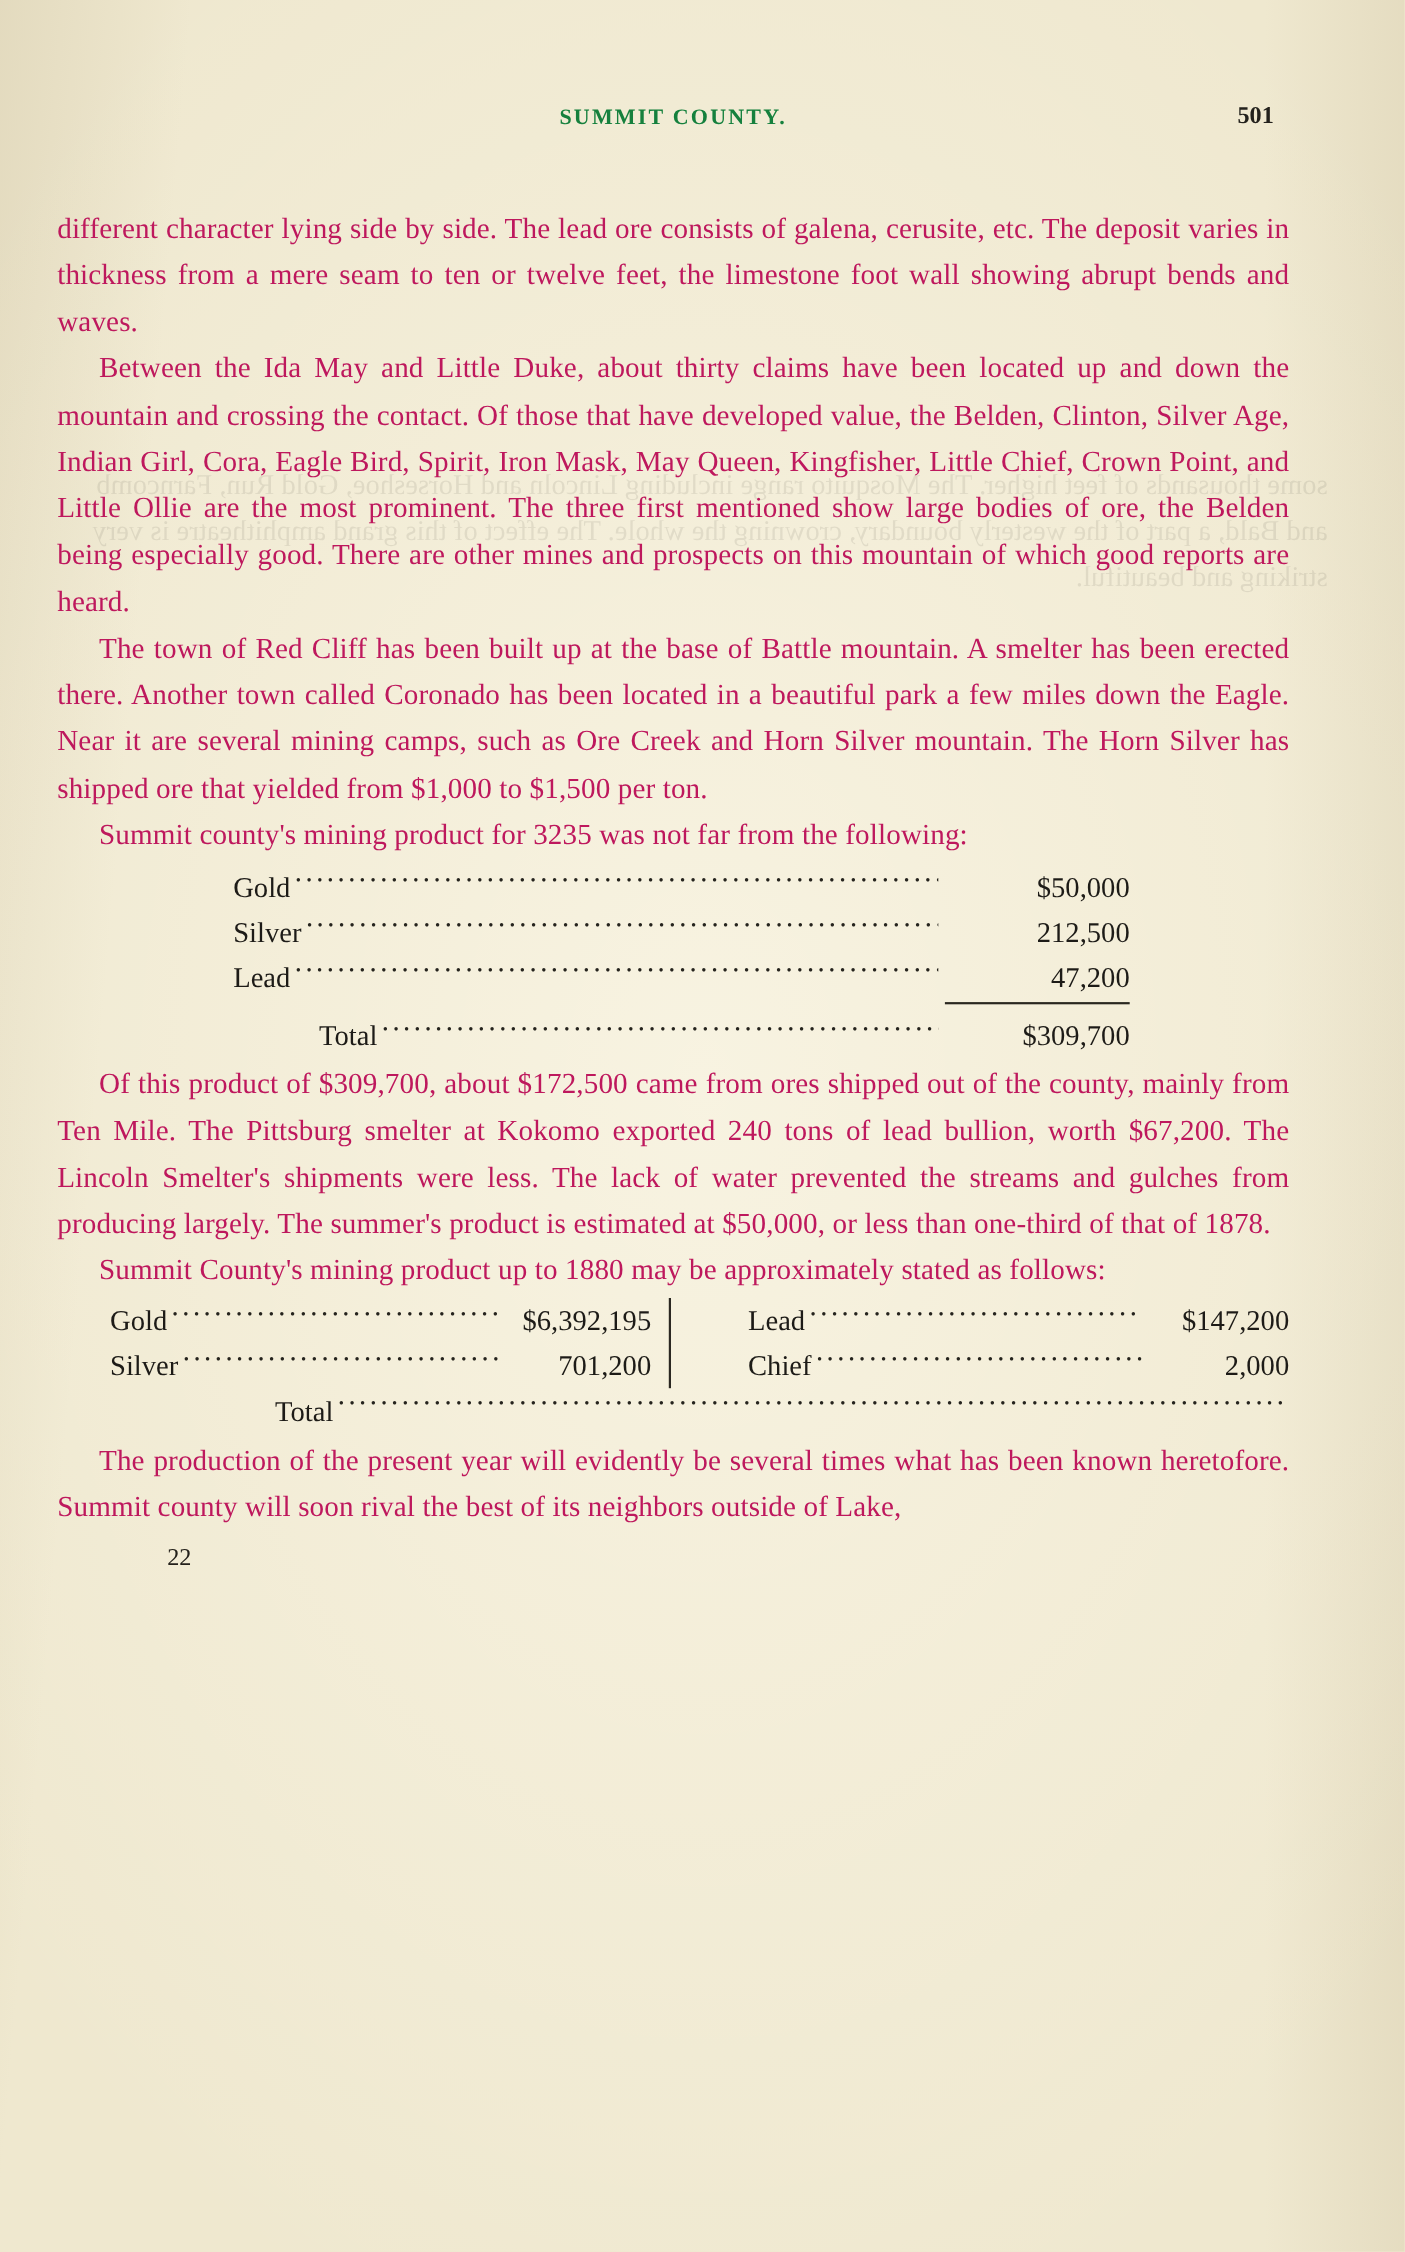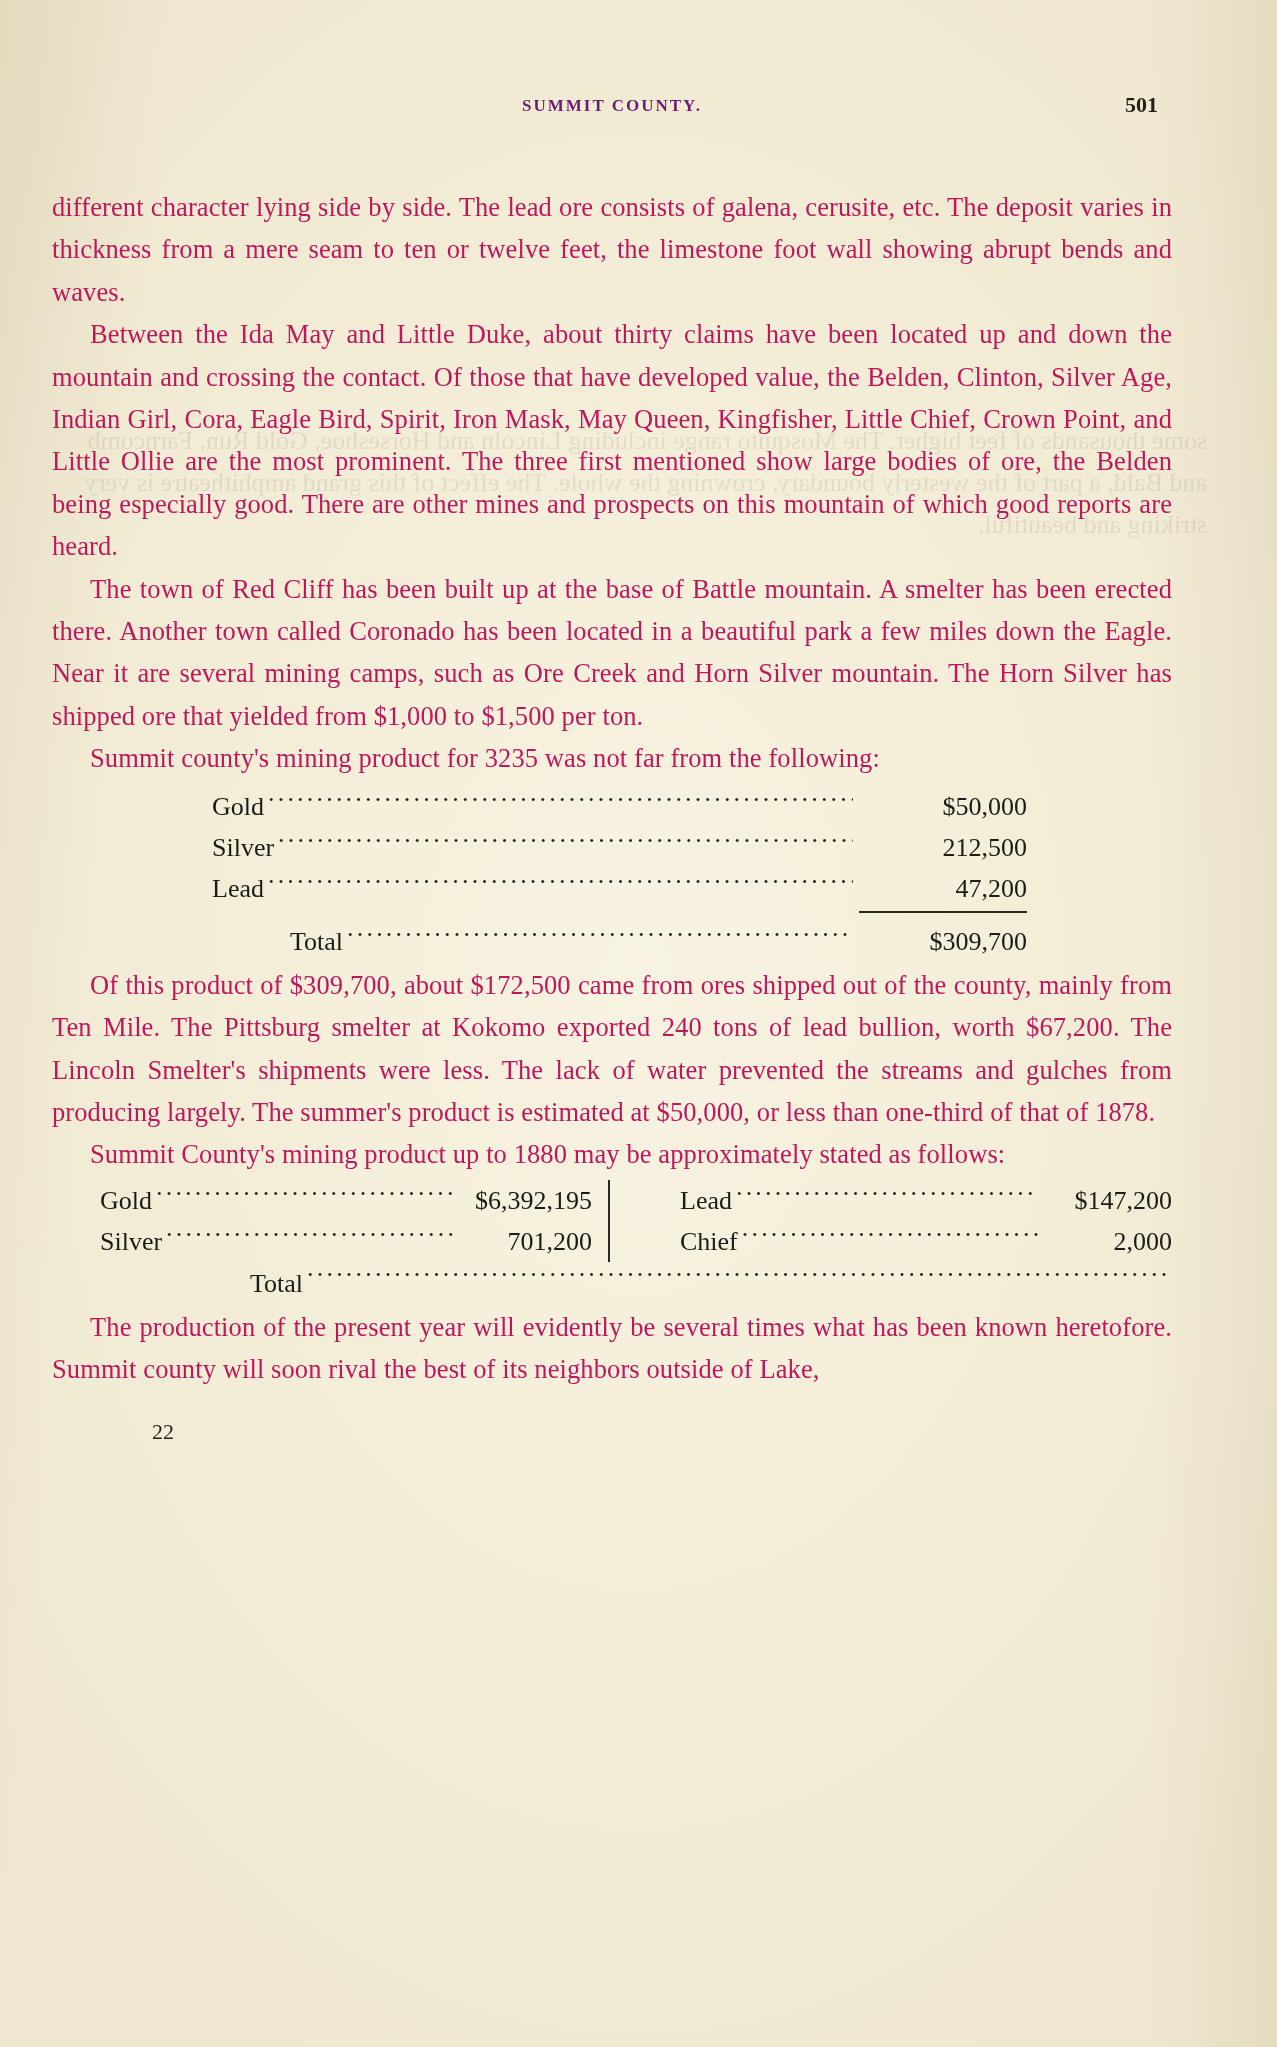--- a/index.html
+++ b/index.html
@@ -40,24 +40,24 @@
   }
   .running-head {
     display: flex;
     align-items: baseline;
     justify-content: center;
     position: relative;
     height: 44px;
     margin-bottom: 46px;
   }
   .running-head .title {
-    font-size: 17px;
+    font-size: 20px;
     letter-spacing: 2.0px;
     font-weight: 700;
-    color: #701a75;
+    color: #15803d;
   }
   .running-head .folio {
     position: absolute;
     right: 14px;
     top: -4px;
     font-size: 22px;
     font-weight: 700;
     color: #23211c;
   }
   .body-text p {
@@ -159,21 +159,21 @@
     line-height: 44px;
   }
   .grandtotal .lrow .lbl {
     padding-left: 150px;
   }
   .grandtotal .lrow .amt {
     padding-right: 128px;
     min-width: 200px;
   }
   .signature {
-    margin-top: 28px;
+    margin-top: 12px;
     padding-left: 100px;
     font-size: 22px;
     color: #24211b;
   }
   
   .showthrough {
     position: absolute;
     inset: 0;
     pointer-events: none;
     opacity: 0.09;

